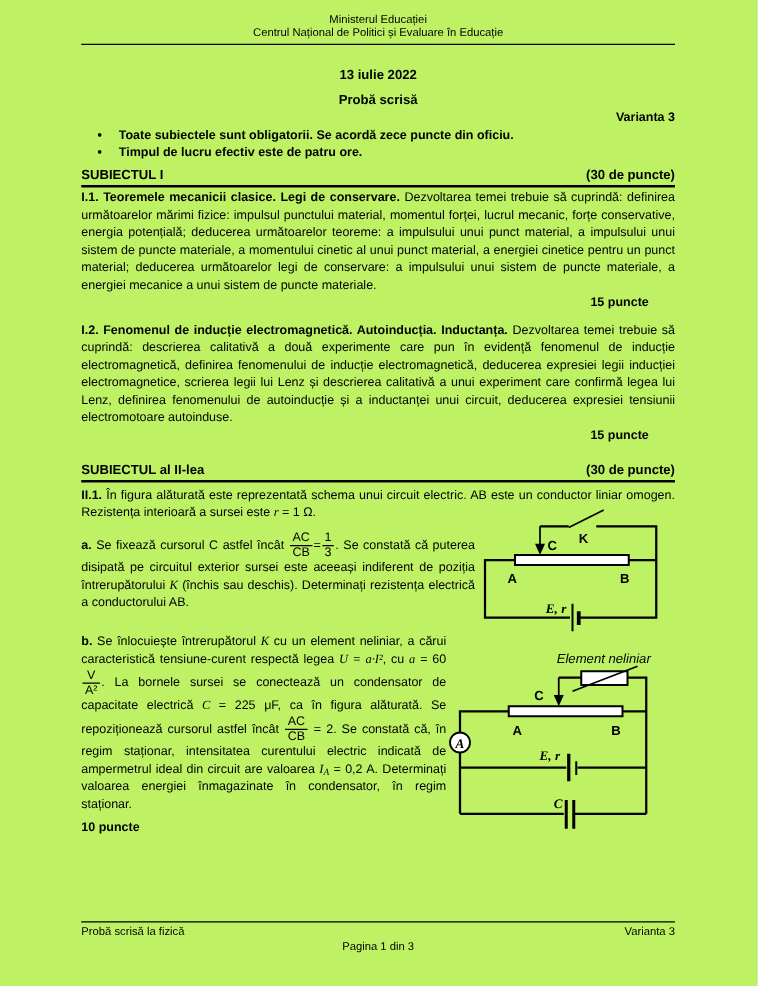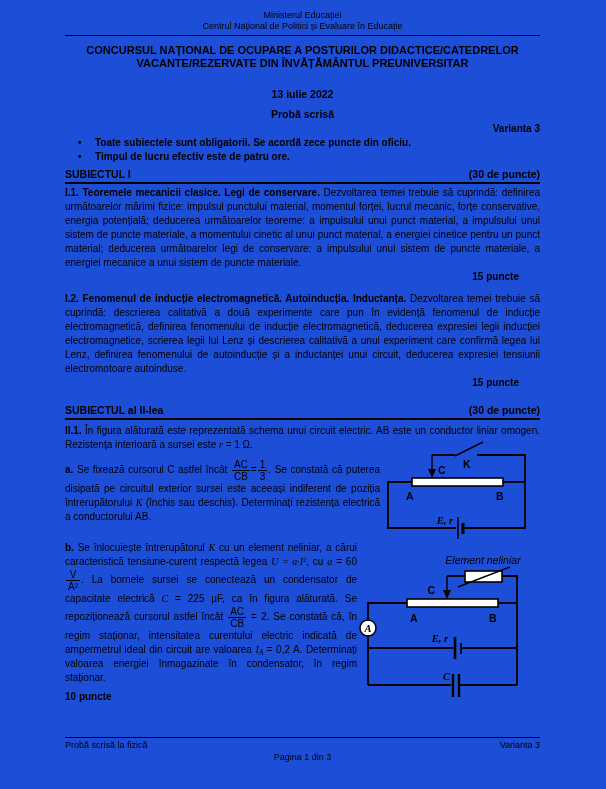--- a/index.html
+++ b/index.html
@@ -1,18 +1,18 @@
 <!DOCTYPE html>
 <html><head>
 <meta charset="utf-8">
 <style>
   html,body { margin:0; padding:0; background:#e8e8e8; }
   .page {
     position:relative; width:606px; height:789px; margin:0 auto;
-    background:#1d4ed8; color:#000;
+    background:#bef264; color:#000;
     font-family:"Liberation Sans", sans-serif; font-size:10px;
     box-sizing:border-box; padding:10px 66px 0 65px;
     overflow:hidden;
   }
   .ministry { text-align:center; font-size:9px; line-height:11px; border-bottom:1px solid #000; padding-bottom:3px; }
   .main-title { text-align:center; font-weight:bold; font-size:11px; line-height:13px; margin-top:8px; }
   .date-line { text-align:center; font-weight:bold; font-size:10.5px; margin-top:17px; line-height:14px; }
   .proba-line { text-align:center; font-weight:bold; font-size:10.5px; margin-top:7px; line-height:13px; }
   .variant-line { text-align:right; font-weight:bold; line-height:14px; margin-top:1px; }
   .instr { font-weight:bold; }
@@ -52,24 +52,20 @@
 </head>
 <body>
 
 <div class="page">
 
   <div class="ministry">
     <div>Ministerul Educației</div>
     <div>Centrul Național de Politici și Evaluare în Educație</div>
   </div>
 
-  <div class="main-title">
-    <div>CONCURSUL NAȚIONAL DE OCUPARE A POSTURILOR DIDACTICE/CATEDRELOR</div>
-    <div>VACANTE/REZERVATE DIN ÎNVĂȚĂMÂNTUL PREUNIVERSITAR</div>
-  </div>
 
   <div class="date-line">13 iulie 2022</div>
 
   <div class="proba-line">
     <div>Probă scrisă</div>
   </div>
 
   <div class="variant-line">Varianta 3</div>
 
   <div class="instr">

